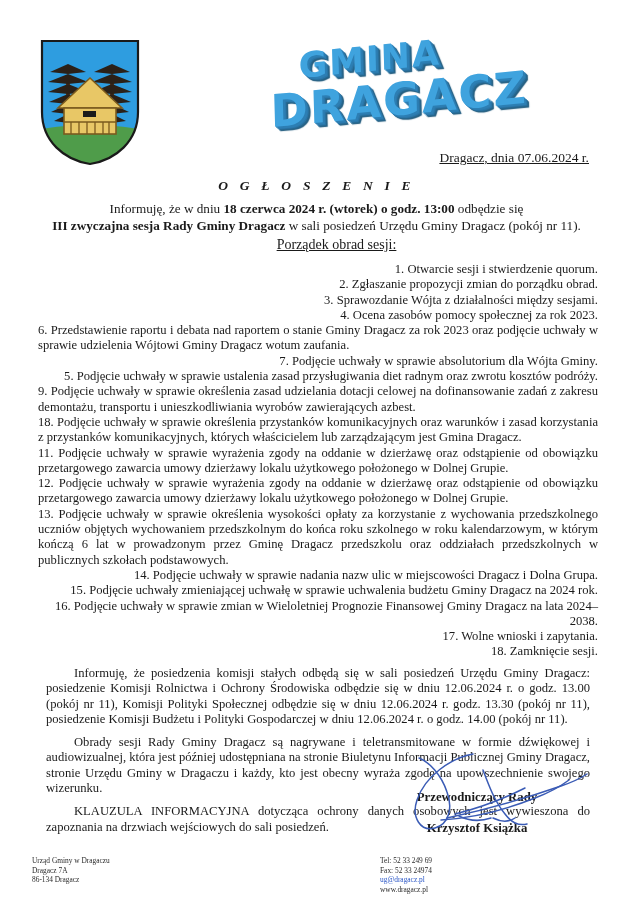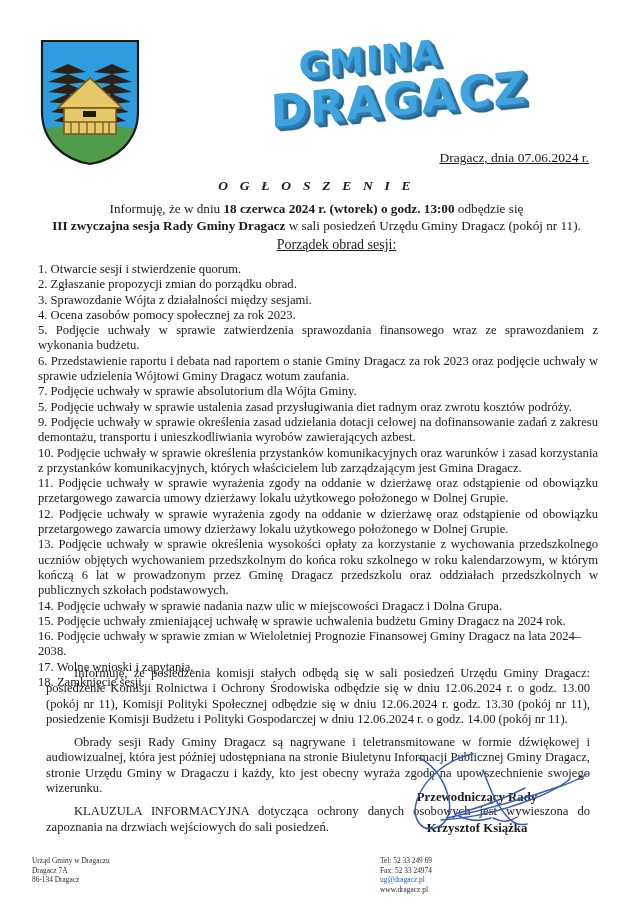--- a/index.html
+++ b/index.html
@@ -107,21 +107,21 @@
     left: 38px;
     top: 262px;
     width: 560px;
     font-size: 12.6px;
     line-height: 15.3px;
   }
   .agenda p {
     margin: 0;
     text-align: justify;
   }
-  .agenda p.flush { text-align: left; }
+  .agenda p.flush { text-align: right; }
 
   
   .closing {
     position: absolute;
     left: 38px;
     top: 658px;
     width: 560px;
     font-size: 12.6px;
     line-height: 15.3px;
   }
@@ -269,26 +269,25 @@
       <b>III zwyczajna sesja Rady Gminy Dragacz</b><span> w sali posiedzeń Urzędu Gminy Dragacz (pokój nr 11).</span>
     </div>
     <div class="agenda-heading">Porządek obrad sesji:</div>
   </div>
 
   <div class="agenda">
     <p class="flush">1. Otwarcie sesji i stwierdzenie quorum.</p>
     <p class="flush">2. Zgłaszanie propozycji zmian do porządku obrad.</p>
     <p class="flush">3. Sprawozdanie Wójta z działalności między sesjami.</p>
     <p class="flush">4. Ocena zasobów pomocy społecznej za rok 2023.</p>
-    <p>5. Podjęcie uchwały w sprawie zatwierdzenia sprawozdania finansowego wraz ze sprawozdaniem z wykonania budżetu.</p>
     <p>6. Przedstawienie raportu i debata nad raportem o stanie Gminy Dragacz za rok 2023 oraz podjęcie uchwały w sprawie udzielenia Wójtowi Gminy Dragacz wotum zaufania.</p>
     <p class="flush">7. Podjęcie uchwały w sprawie absolutorium dla Wójta Gminy.</p>
     <p class="flush">5. Podjęcie uchwały w sprawie ustalenia zasad przysługiwania diet radnym oraz zwrotu kosztów podróży.</p>
     <p>9. Podjęcie uchwały w sprawie określenia zasad udzielania dotacji celowej na dofinansowanie zadań z zakresu demontażu, transportu  i unieszkodliwiania wyrobów zawierających azbest.</p>
-    <p>10. Podjęcie uchwały w sprawie określenia przystanków komunikacyjnych oraz warunków i zasad korzystania z przystanków komunikacyjnych, których właścicielem lub zarządzającym jest Gmina Dragacz.</p>
+    <p>18. Podjęcie uchwały w sprawie określenia przystanków komunikacyjnych oraz warunków i zasad korzystania z przystanków komunikacyjnych, których właścicielem lub zarządzającym jest Gmina Dragacz.</p>
     <p>11. Podjęcie uchwały w sprawie wyrażenia zgody na oddanie w dzierżawę oraz odstąpienie od obowiązku przetargowego zawarcia umowy dzierżawy lokalu użytkowego położonego w Dolnej Grupie.</p>
     <p>12. Podjęcie uchwały w sprawie wyrażenia zgody na oddanie w dzierżawę oraz odstąpienie od obowiązku przetargowego zawarcia umowy dzierżawy lokalu użytkowego położonego w Dolnej Grupie.</p>
     <p>13. Podjęcie uchwały w sprawie określenia wysokości opłaty za korzystanie z wychowania przedszkolnego uczniów objętych wychowaniem przedszkolnym do końca roku szkolnego w roku kalendarzowym, w którym kończą 6 lat w prowadzonym przez Gminę Dragacz przedszkolu oraz oddziałach przedszkolnych w publicznych szkołach podstawowych.</p>
     <p class="flush">14. Podjęcie uchwały w sprawie nadania nazw ulic w miejscowości Dragacz i Dolna Grupa.</p>
     <p class="flush">15. Podjęcie uchwały zmieniającej uchwałę w sprawie uchwalenia budżetu Gminy Dragacz na 2024 rok.</p>
     <p class="flush">16. Podjęcie uchwały w sprawie zmian w Wieloletniej Prognozie Finansowej Gminy Dragacz na lata 2024–2038.</p>
     <p class="flush">17. Wolne wnioski i zapytania.</p>
     <p class="flush">18.  Zamknięcie sesji.</p>
   </div>
 

